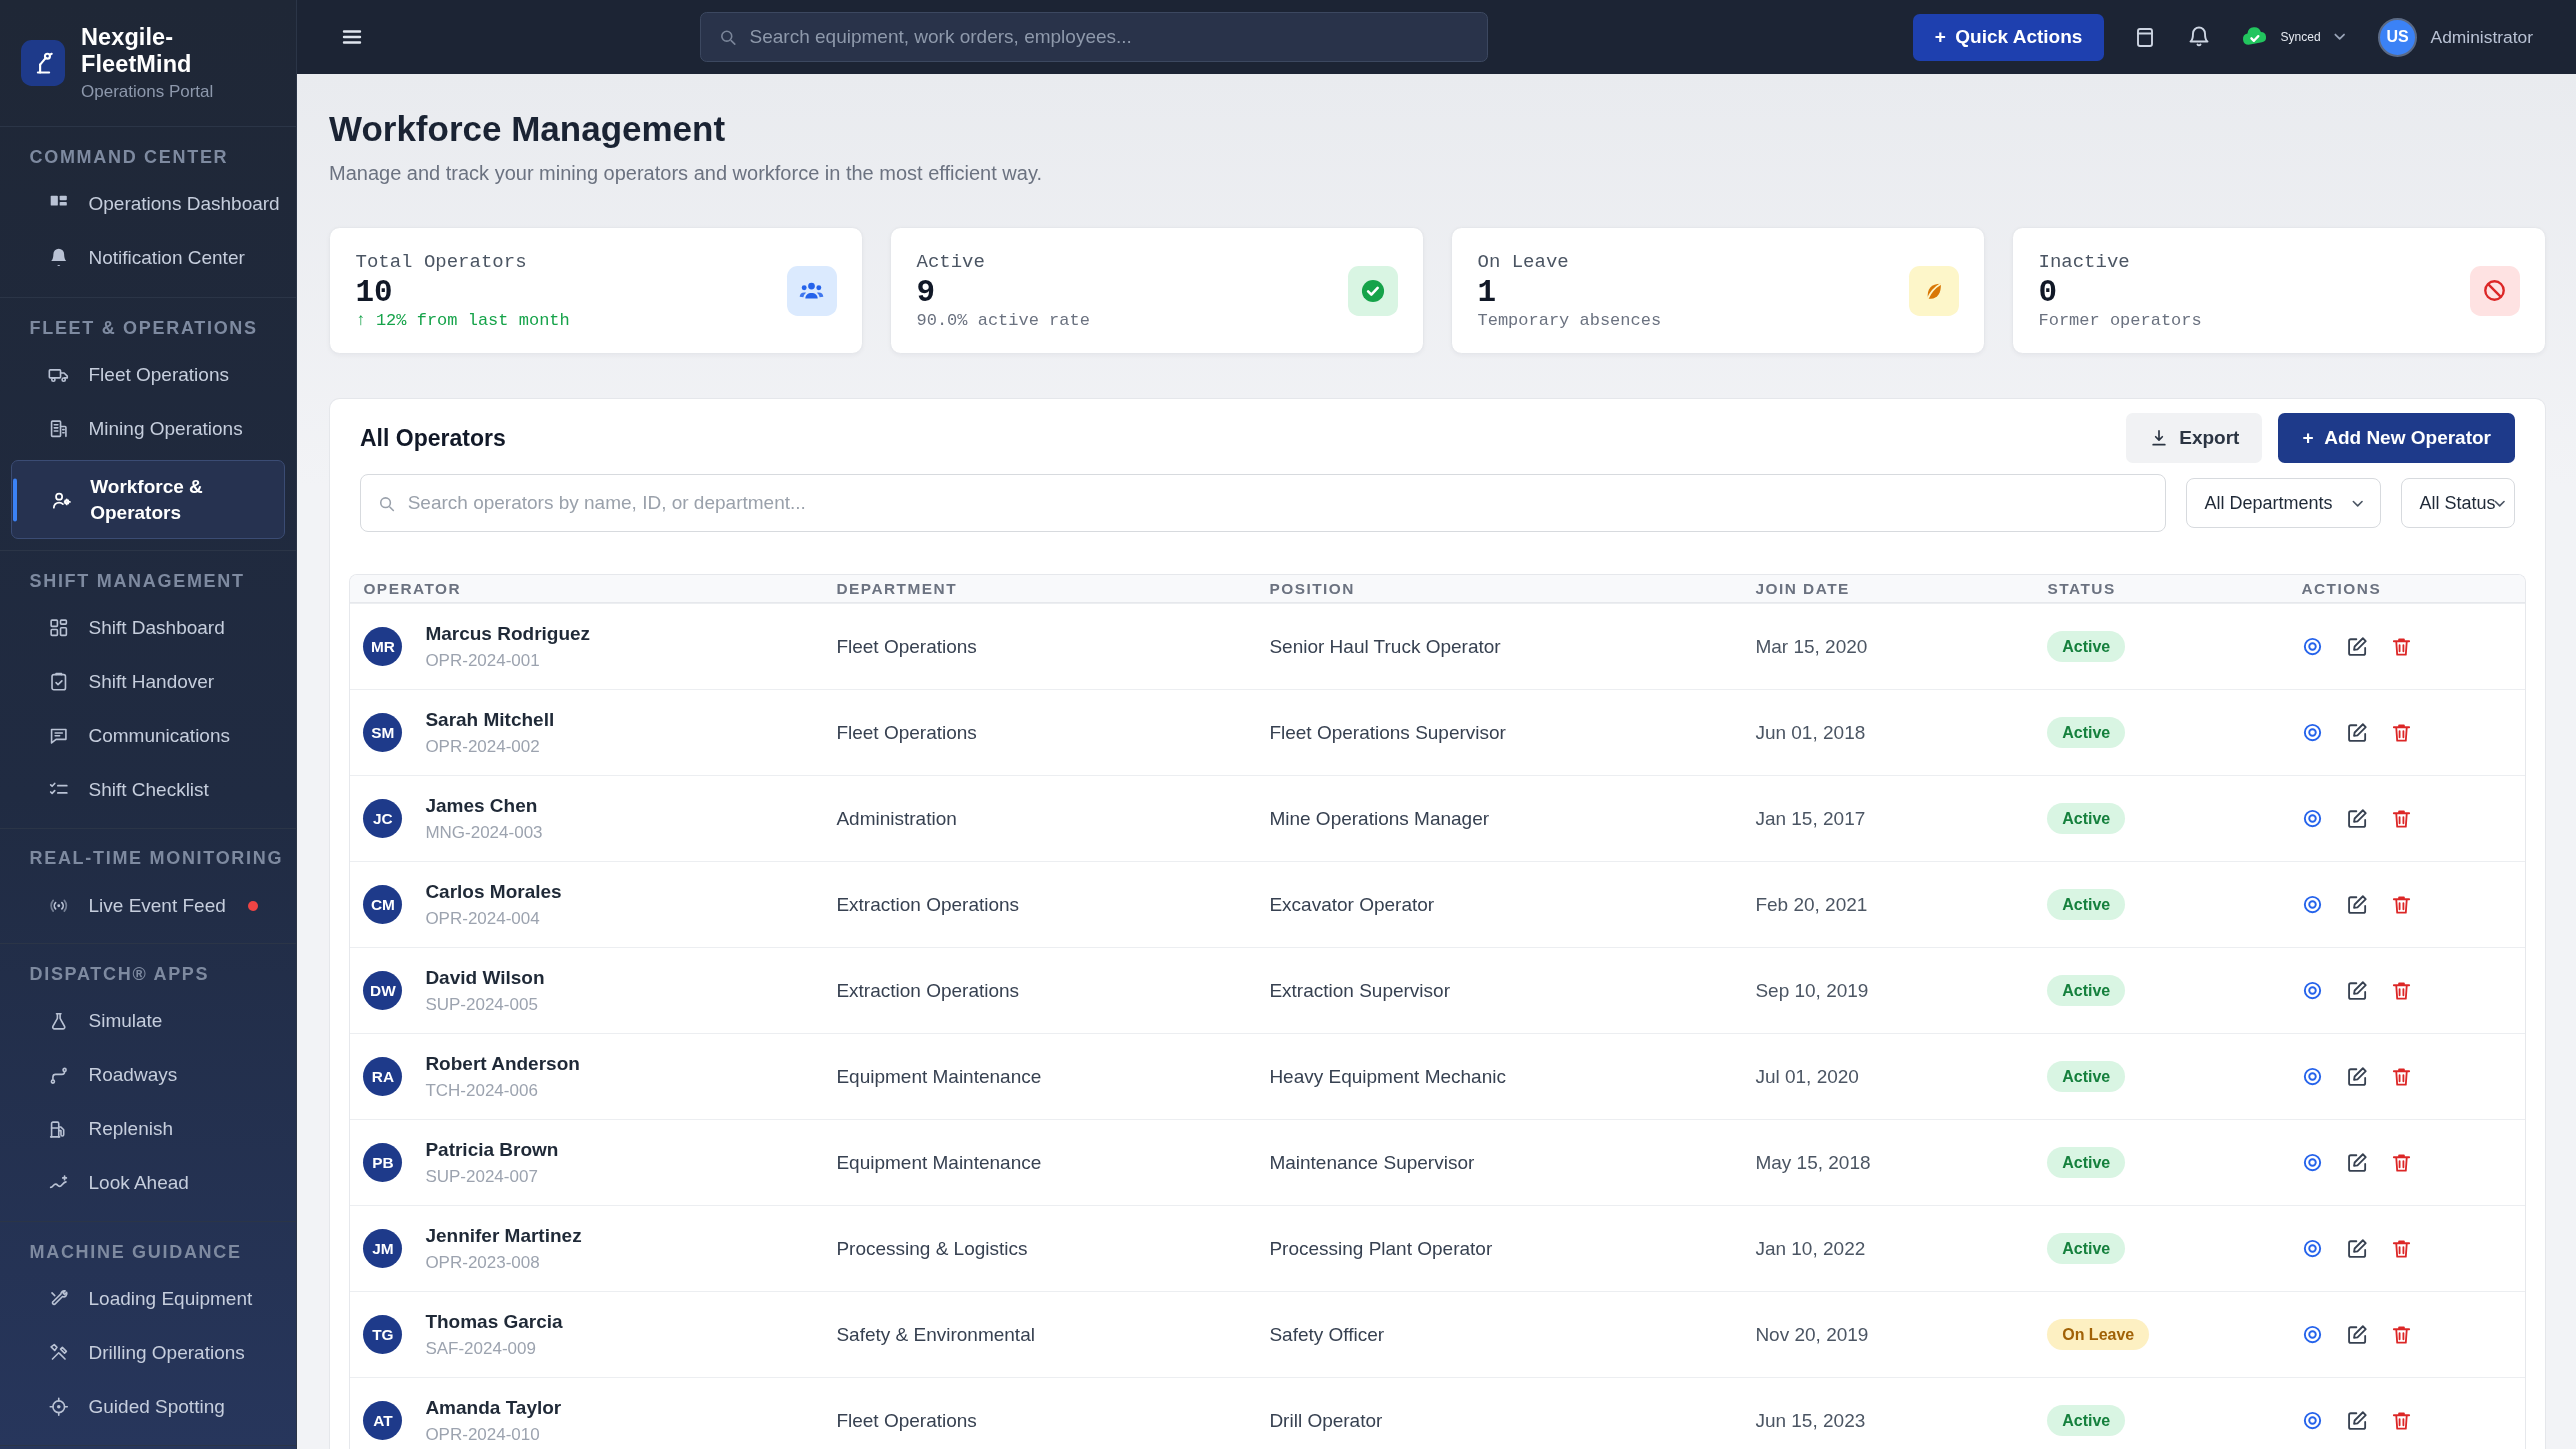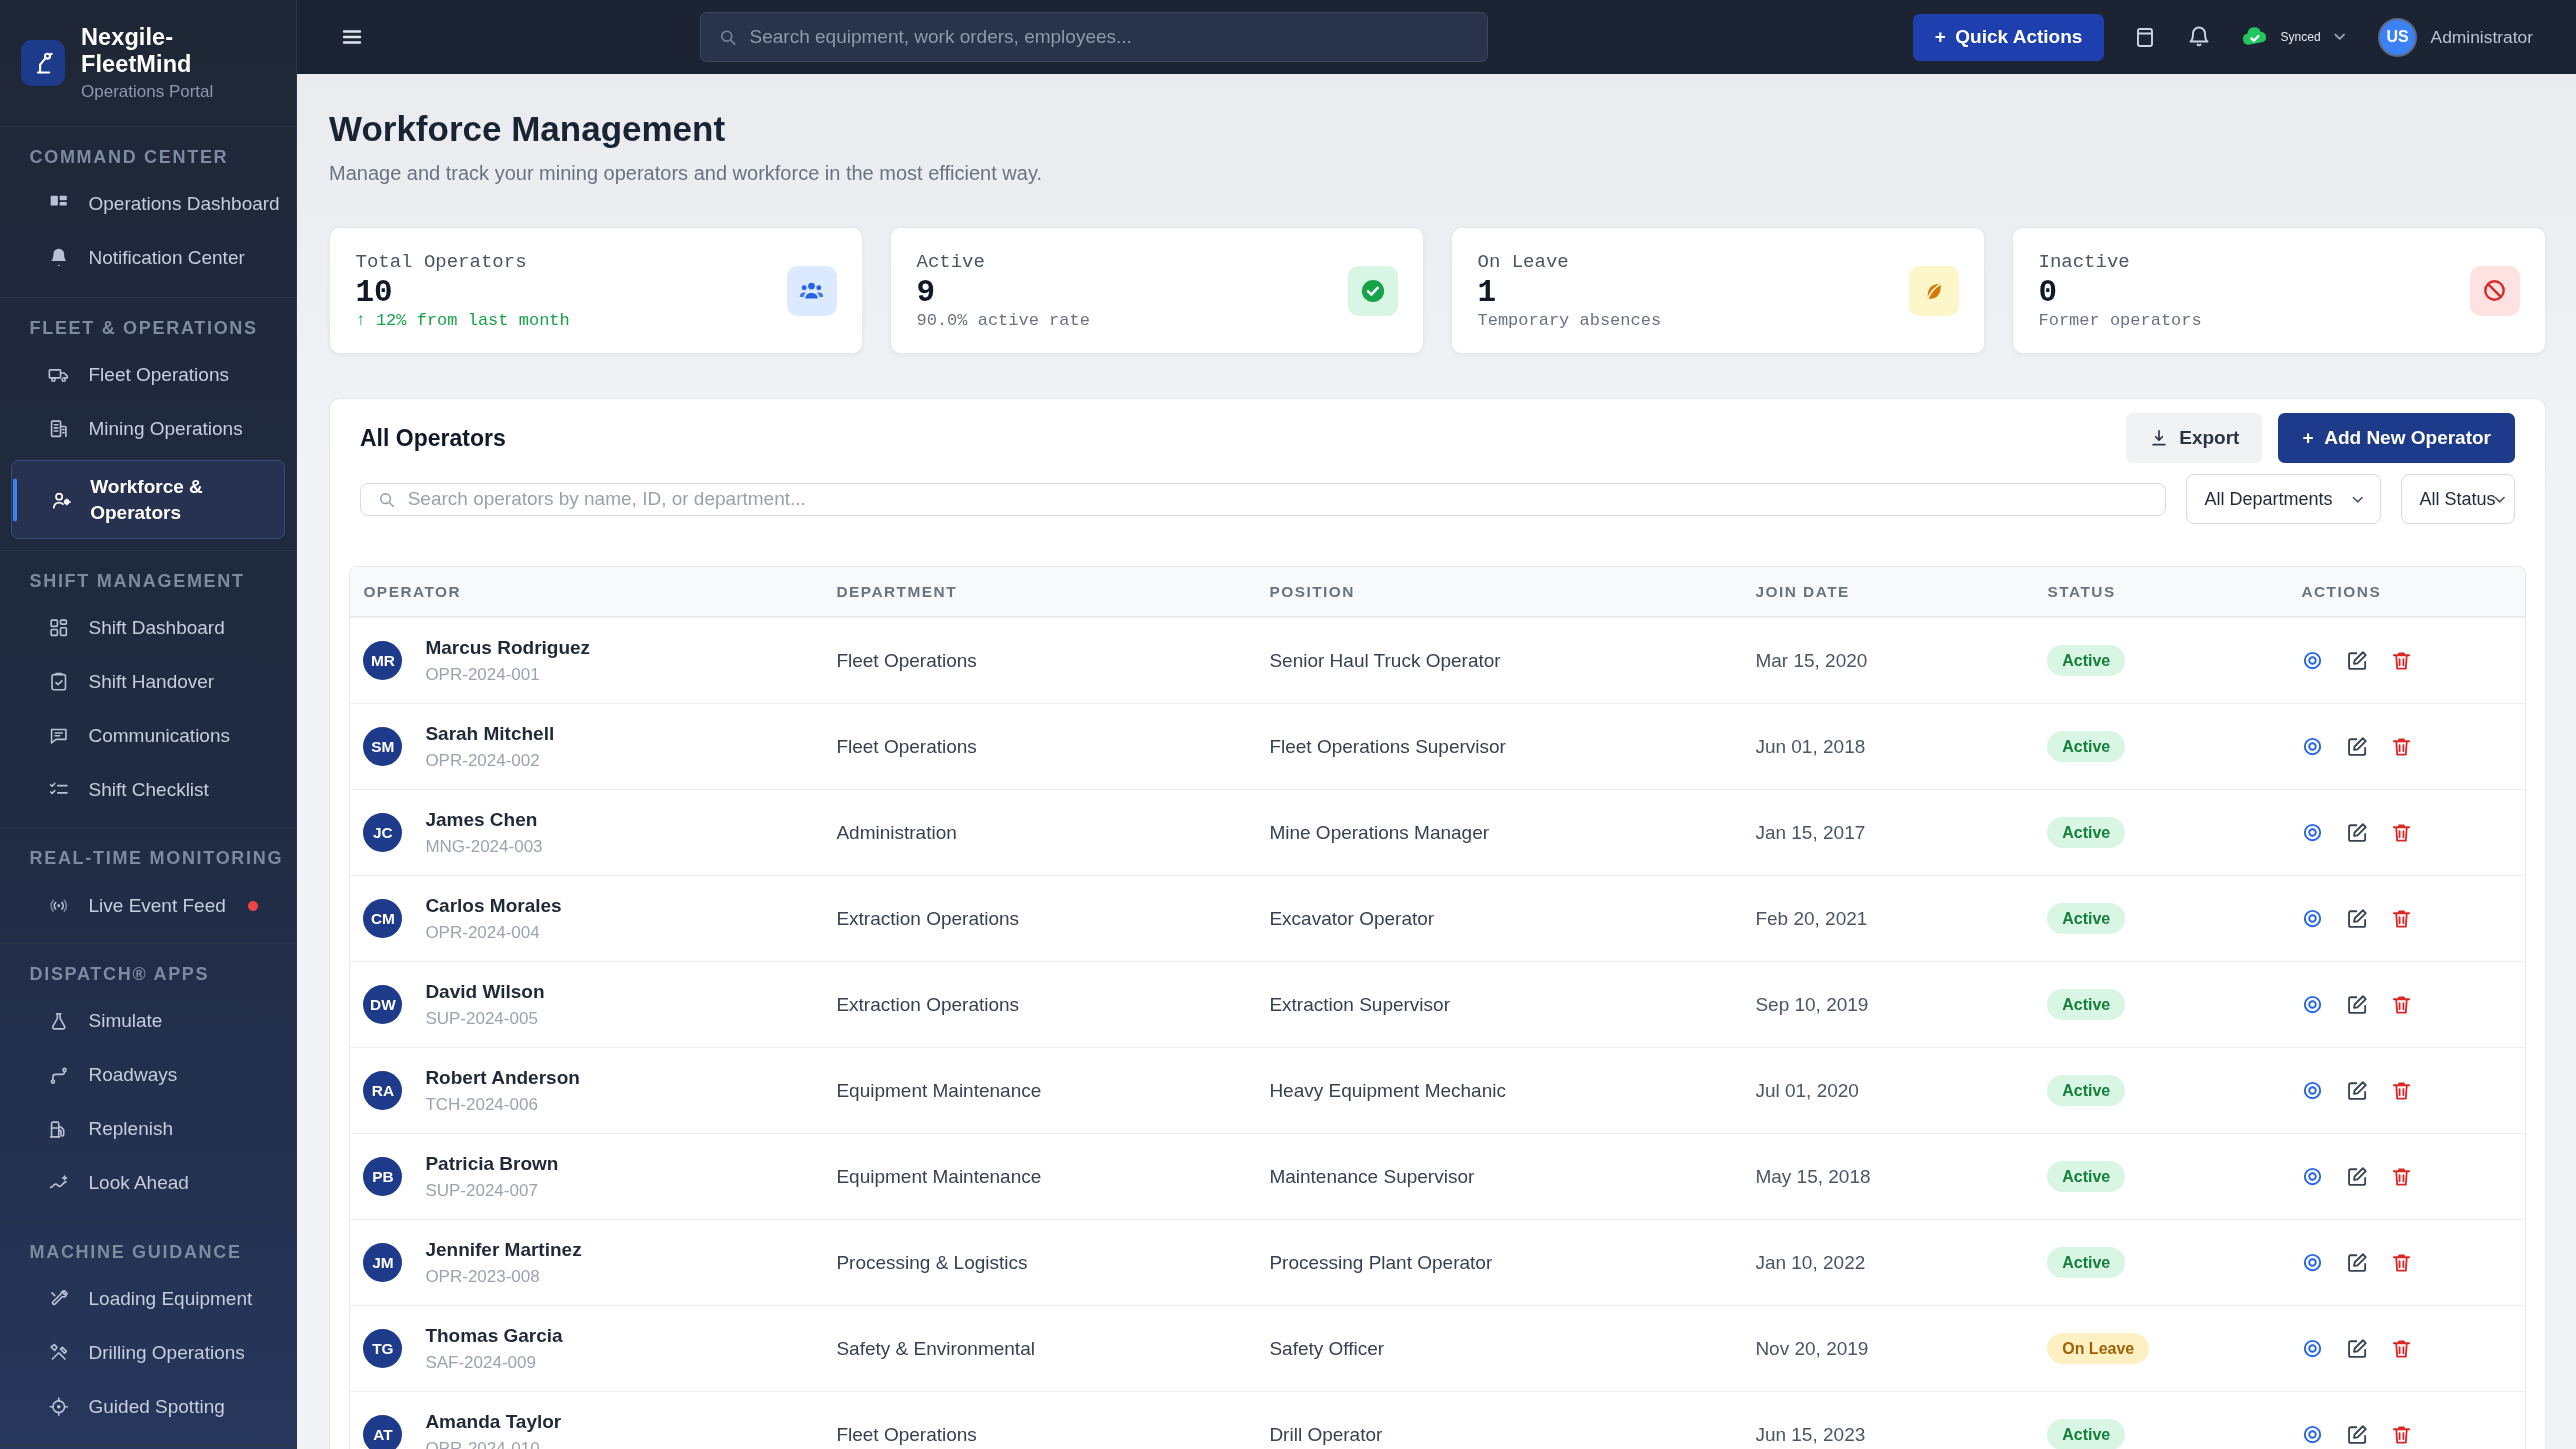--- a/index.html
+++ b/index.html
@@ -133,21 +133,21 @@
     font-family: "Liberation Sans", sans-serif;
   }
   .add-btn {
     height: 50px; padding: 0 24px; border-radius: 6.7px; border: none;
     background: #1e3a8a; color: #ffffff; font-size: 19px; font-weight: 600;
     display: flex; align-items: center; gap: 10.7px; cursor: pointer;
     font-family: "Liberation Sans", sans-serif;
   }
   .filter-row { display: flex; align-items: center; gap: 20px; padding: 10.7px 30px 0 30px; }
   .op-search {
-    flex: 1; height: 33px; border: 0.7px solid #d7dade; border-radius: 8px;
+    flex: 1; height: 58px; border: 0.7px solid #d7dade; border-radius: 8px;
     display: flex; align-items: center; gap: 12px; padding: 0 16px; background: #fff;
   }
   .op-search svg { color: #9aa1ab; }
   .op-search input {
     border: none; outline: none; width: 100%; font-size: 19px; color: #1f2937;
     font-family: "Liberation Sans", sans-serif; background: transparent;
   }
   .op-search input::placeholder { color: #9aa1ab; }
   .select-box {
     height: 50px; border: 0.7px solid #d7dade; border-radius: 8px; background: #fff;
@@ -157,21 +157,21 @@
   .select-dept { width: 195px; }
   .select-status { width: 114px; overflow: hidden; white-space: nowrap; }
   .select-box .chevd { width: 17.4px; height: 17.4px; color: #4b5563; margin-left: -4px; flex: none; }
 
   
   .table-wrap {
     margin: 42px 19px 0 19px; border: 0.7px solid #e6e8ec; border-radius: 8px 8px 0 0;
     overflow: hidden; border-bottom: none;
   }
   .tgrid { display: grid; grid-template-columns: 473px 433px 486px 292px 254px 1fr; align-items: center; padding-left: 13.4px; }
-  .thead { background: #f8f9fb; height: 50px; border-bottom: 0.7px solid #e6e8ec; }
+  .thead { background: #f8f9fb; height: 28px; border-bottom: 0.7px solid #e6e8ec; }
   .th { font-size: 15.4px; font-weight: 700; letter-spacing: 1.5px; color: #6b7280; text-transform: uppercase; }
   .trow { height: 86px; border-top: 0.7px solid #eceef1; background: #fff; }
   .trow:first-of-type { border-top: none; }
   .op-cell { display: flex; align-items: center; gap: 23px; }
   .row-avatar {
     width: 39px; height: 39px; border-radius: 50%; background: #1e3a8a; color: #fff;
     font-size: 15.4px; font-weight: 700; display: flex; align-items: center; justify-content: center;
   }
   .op-name { font-size: 19px; font-weight: 600; color: #1f2937; }
   .op-id { font-size: 17px; color: #9ca3af; margin-top: 5.4px; }

